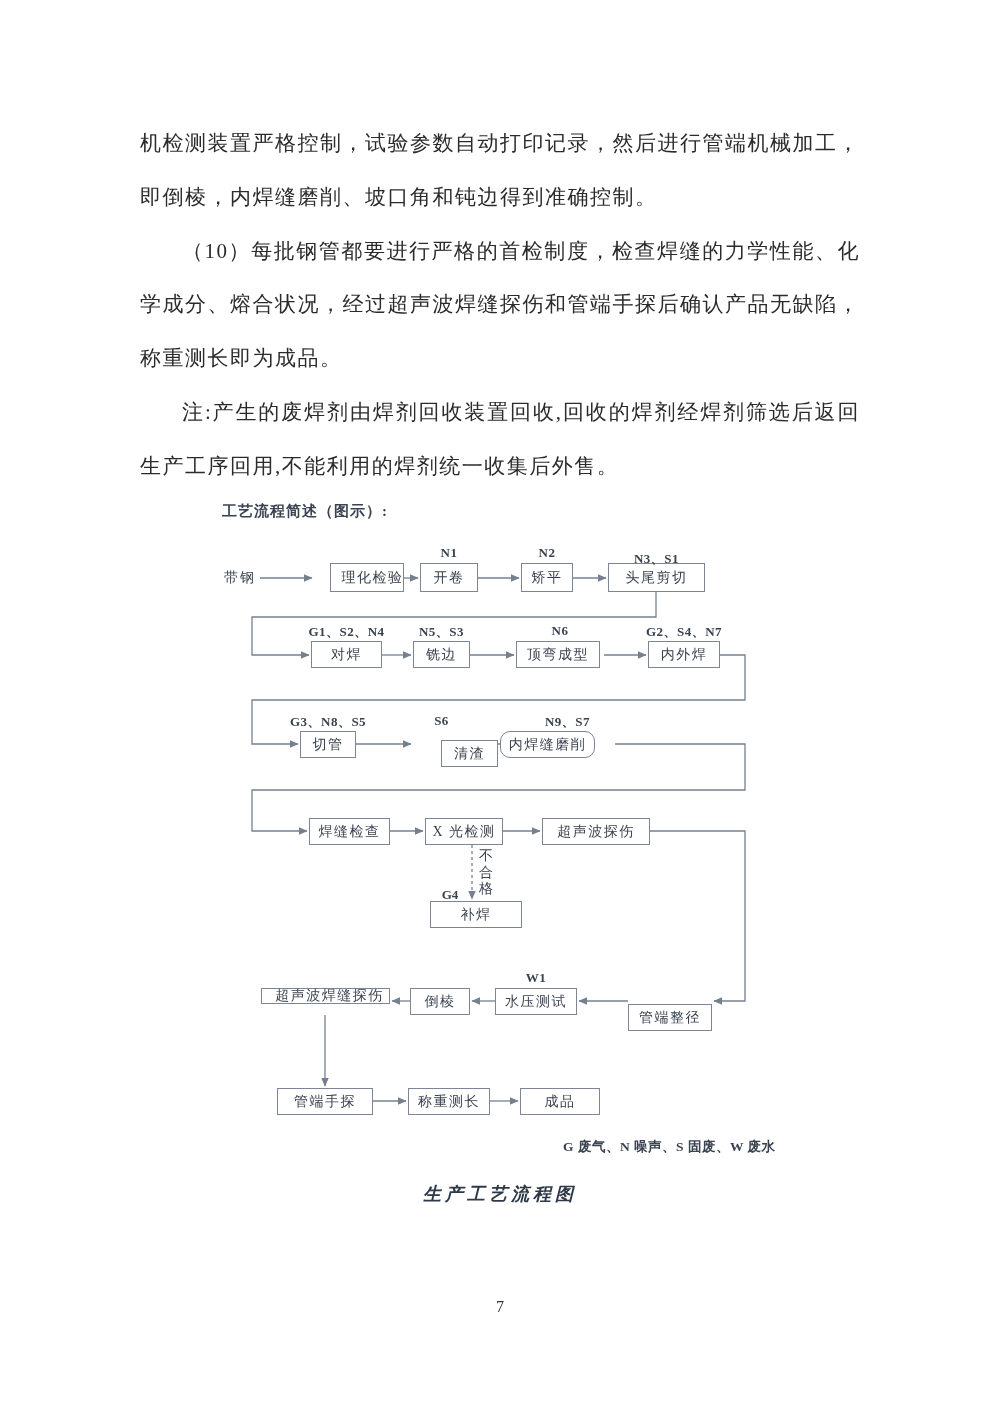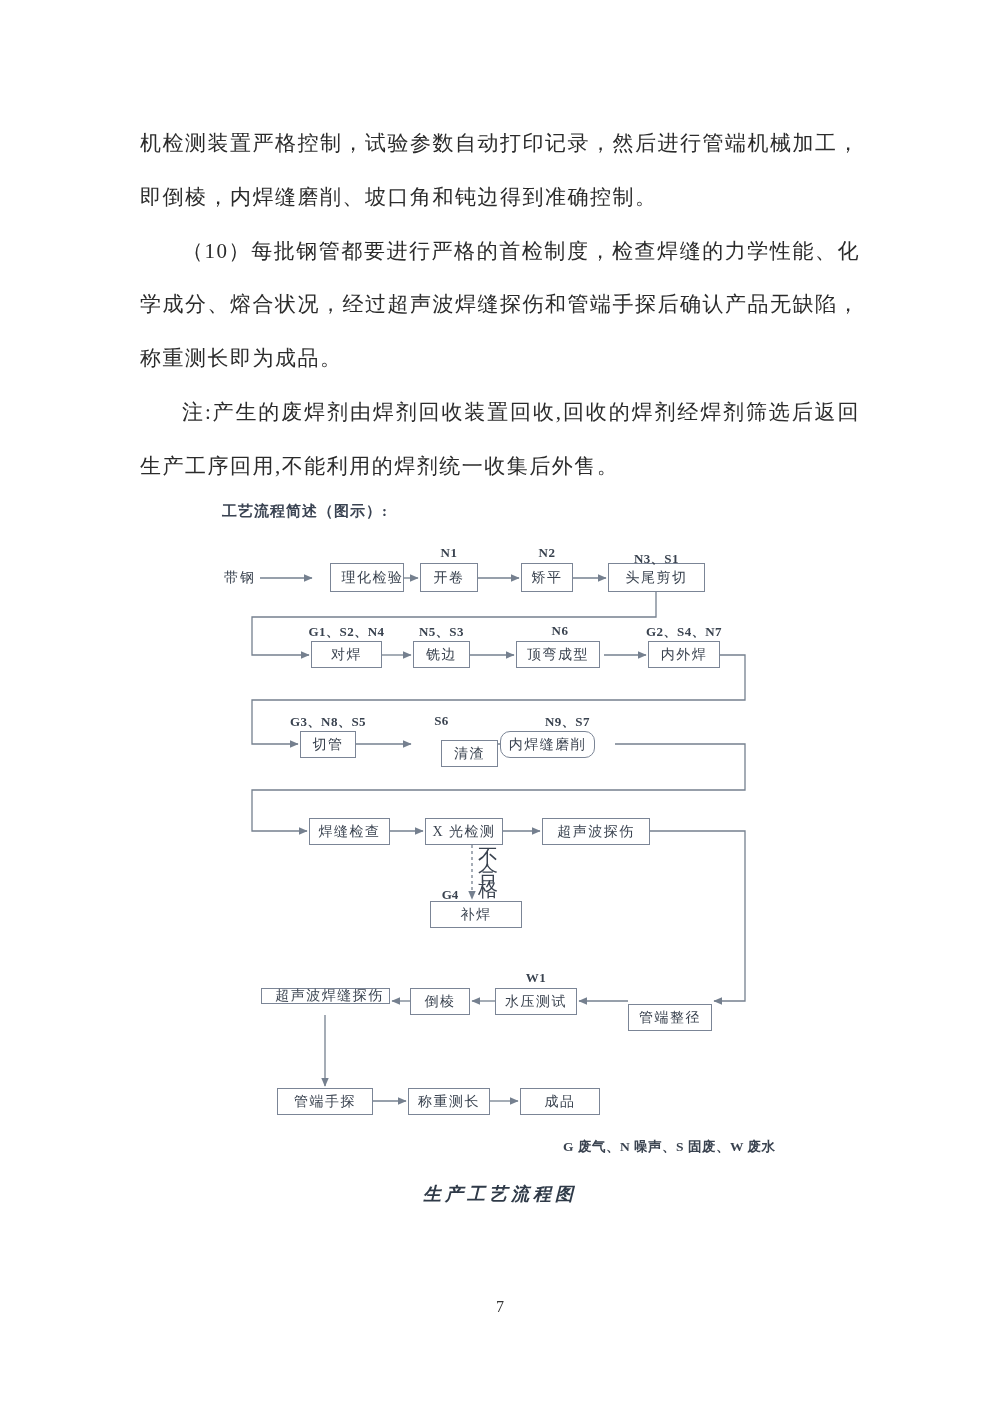--- a/index.html
+++ b/index.html
@@ -41,21 +41,21 @@
     position:absolute;transform:translateX(-50%);
     font-size:13px;font-weight:600;color:#39424f;
     letter-spacing:0.5px;white-space:nowrap;
   }
   .fc-start{
     position:absolute;left:84px;top:71px;
     font-size:14px;color:#39424f;letter-spacing:2px;
   }
   .fc-reject{
     position:absolute;left:338px;top:350px;width:16px;
-    font-size:20px;line-height:16.5px;color:#39424f;
+    font-size:14px;line-height:16.5px;color:#39424f;
     word-break:break-all;text-align:center;
   }
   .fc-g4{
     position:absolute;left:296px;top:389px;width:28px;
     font-size:13px;font-weight:600;color:#39424f;text-align:center;
   }
   .fc-legend{
     position:absolute;left:423px;top:640px;
     font-size:13.5px;font-weight:600;color:#39424f;letter-spacing:0.5px;
   }

